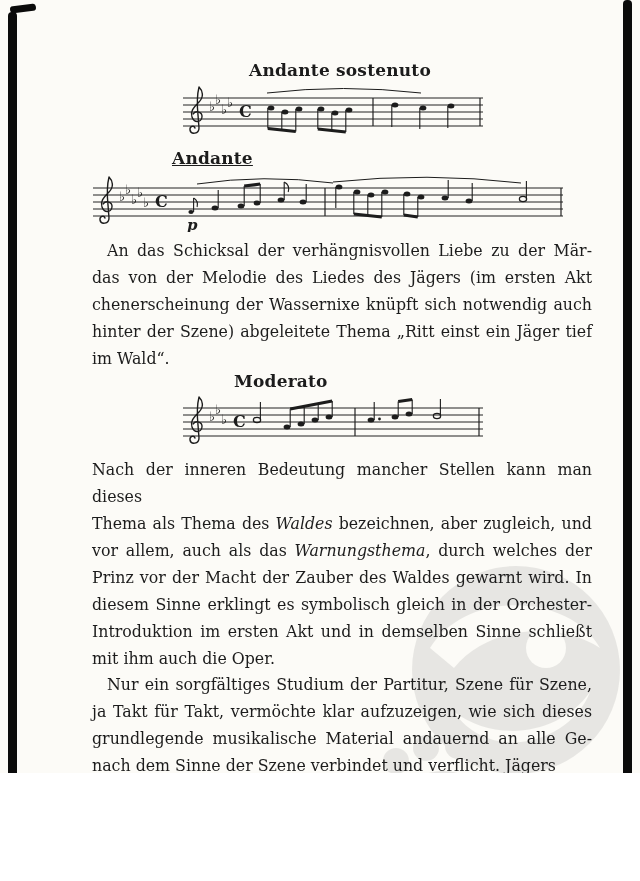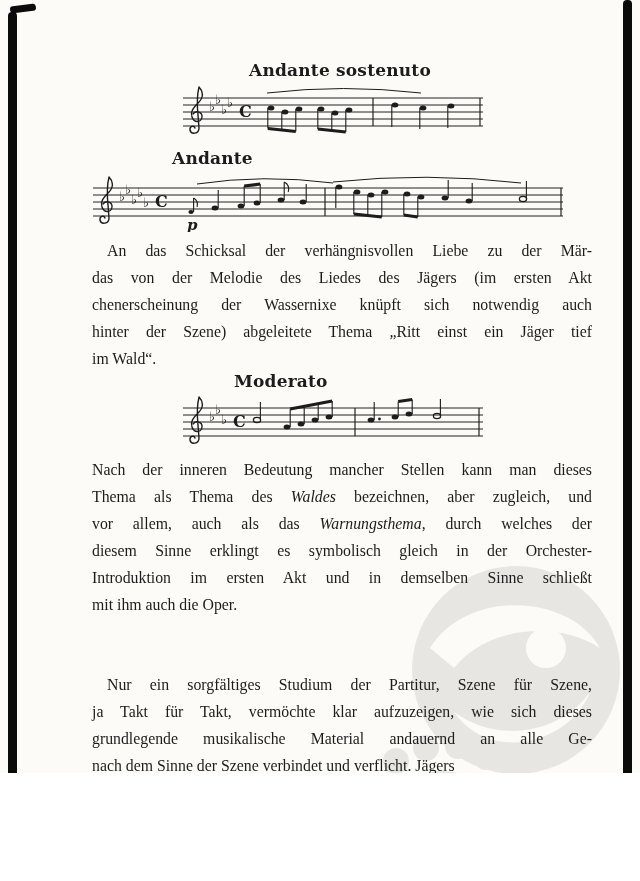--- a/index.html
+++ b/index.html
@@ -10,21 +10,21 @@
   }
   .scan-bar{position:absolute;background:#0b0b0b;border-radius:4px;}
   .scan-bar.left{left:8px;top:12px;width:9px;height:842px;}
   .scan-bar.right{left:623px;top:0;width:9px;height:866px;}
   .scan-mark{position:absolute;left:10px;top:5px;width:26px;height:7px;background:#0b0b0b;transform:rotate(-7deg);border-radius:3px;}
   .tempo{
     position:absolute;font-weight:700;font-size:17px;letter-spacing:.2px;white-space:nowrap;
   }
   .tempo.center{width:300px;text-align:center;}
   .staff{position:absolute;}
-  .para{position:absolute;left:92px;width:500px;font-size:15.8px;line-height:27px;font-family:Liberation Serif, serif;}
+  .para{position:absolute;left:92px;width:500px;font-size:15.8px;line-height:27px;}
   .line{text-align:justify;text-align-last:justify;}
   .line.last{text-align-last:left;}
   .line.indent{text-indent:15px;}
   .it{font-style:italic;}
   svg .sline{stroke:#222;stroke-width:1;}
   svg .bar{stroke:#222;stroke-width:1.2;}
   svg .stem{stroke:#1c1c1c;stroke-width:1.1;}
   svg .beam{stroke:#1c1c1c;stroke-width:3.2;}
   svg .slur{fill:none;stroke:#1c1c1c;stroke-width:1;}
   svg .clef{fill:none;stroke:#1c1c1c;stroke-width:1.4;stroke-linecap:round;}
@@ -99,21 +99,21 @@
       <ellipse class="head" cx="212" cy="21" rx="3.4" ry="2.5"></ellipse>
       <line class="stem" x1="208.8" y1="21" x2="208.8" y2="43"></line>
       <ellipse class="head" cx="240" cy="24" rx="3.4" ry="2.5"></ellipse>
       <line class="stem" x1="236.8" y1="24" x2="236.8" y2="45"></line>
       <ellipse class="head" cx="268" cy="22" rx="3.4" ry="2.5"></ellipse>
       <line class="stem" x1="264.8" y1="22" x2="264.8" y2="44"></line>
       <line class="bar" x1="297" y1="14" x2="297" y2="42"></line>
     </g>
   </svg>
 
-  <div class="tempo" style="left:172px;top:148px;">Andante</div>
+  <div class="tempo" style="left:172px;top:148px;text-decoration:underline;">Andante</div>
 
   <svg class="staff" style="left:93px;top:170px;" width="470" height="62" viewBox="0 0 470 62">
     <g>
       <line class="sline" x1="0" y1="18" x2="470" y2="18"></line>
       <line class="sline" x1="0" y1="25" x2="470" y2="25"></line>
       <line class="sline" x1="0" y1="32" x2="470" y2="32"></line>
       <line class="sline" x1="0" y1="39" x2="470" y2="39"></line>
       <line class="sline" x1="0" y1="46" x2="470" y2="46"></line>
     </g>
     <g transform="translate(0,4)">
@@ -222,20 +222,21 @@
       <ellipse class="openhead" cx="254" cy="23" rx="3.6" ry="2.6"></ellipse>
       <line class="stem" x1="257.4" y1="23" x2="257.4" y2="6"></line>
       <line class="bar" x1="296" y1="15" x2="296" y2="43"></line>
     </g>
   </svg>
 
   <div class="para" style="top:456px;">
     <div class="line">Nach der inneren Bedeutung mancher Stellen kann man dieses</div>
     <div class="line"><span>Thema als Thema des </span><span class="it">Waldes</span><span> bezeichnen, aber zugleich, und</span></div>
     <div class="line"><span>vor allem, auch als das </span><span class="it">Warnungsthema</span><span>, durch welches der</span></div>
+    <div class="line">Prinz vor der Macht der Zauber des Waldes gewarnt wird. In</div>
     <div class="line">diesem Sinne erklingt es symbolisch gleich in der Orchester-</div>
     <div class="line">Introduktion im ersten Akt und in demselben Sinne schließt</div>
     <div class="line last">mit ihm auch die Oper.</div>
   </div>
 
   <div class="para" style="top:671px;">
     <div class="line indent">Nur ein sorgfältiges Studium der Partitur, Szene für Szene,</div>
     <div class="line">ja Takt für Takt, vermöchte klar aufzuzeigen, wie sich dieses</div>
     <div class="line">grundlegende musikalische Material andauernd an alle Ge-</div>
     <div class="line last">nach dem Sinne der Szene verbindet und verflicht. Jägers</div>

